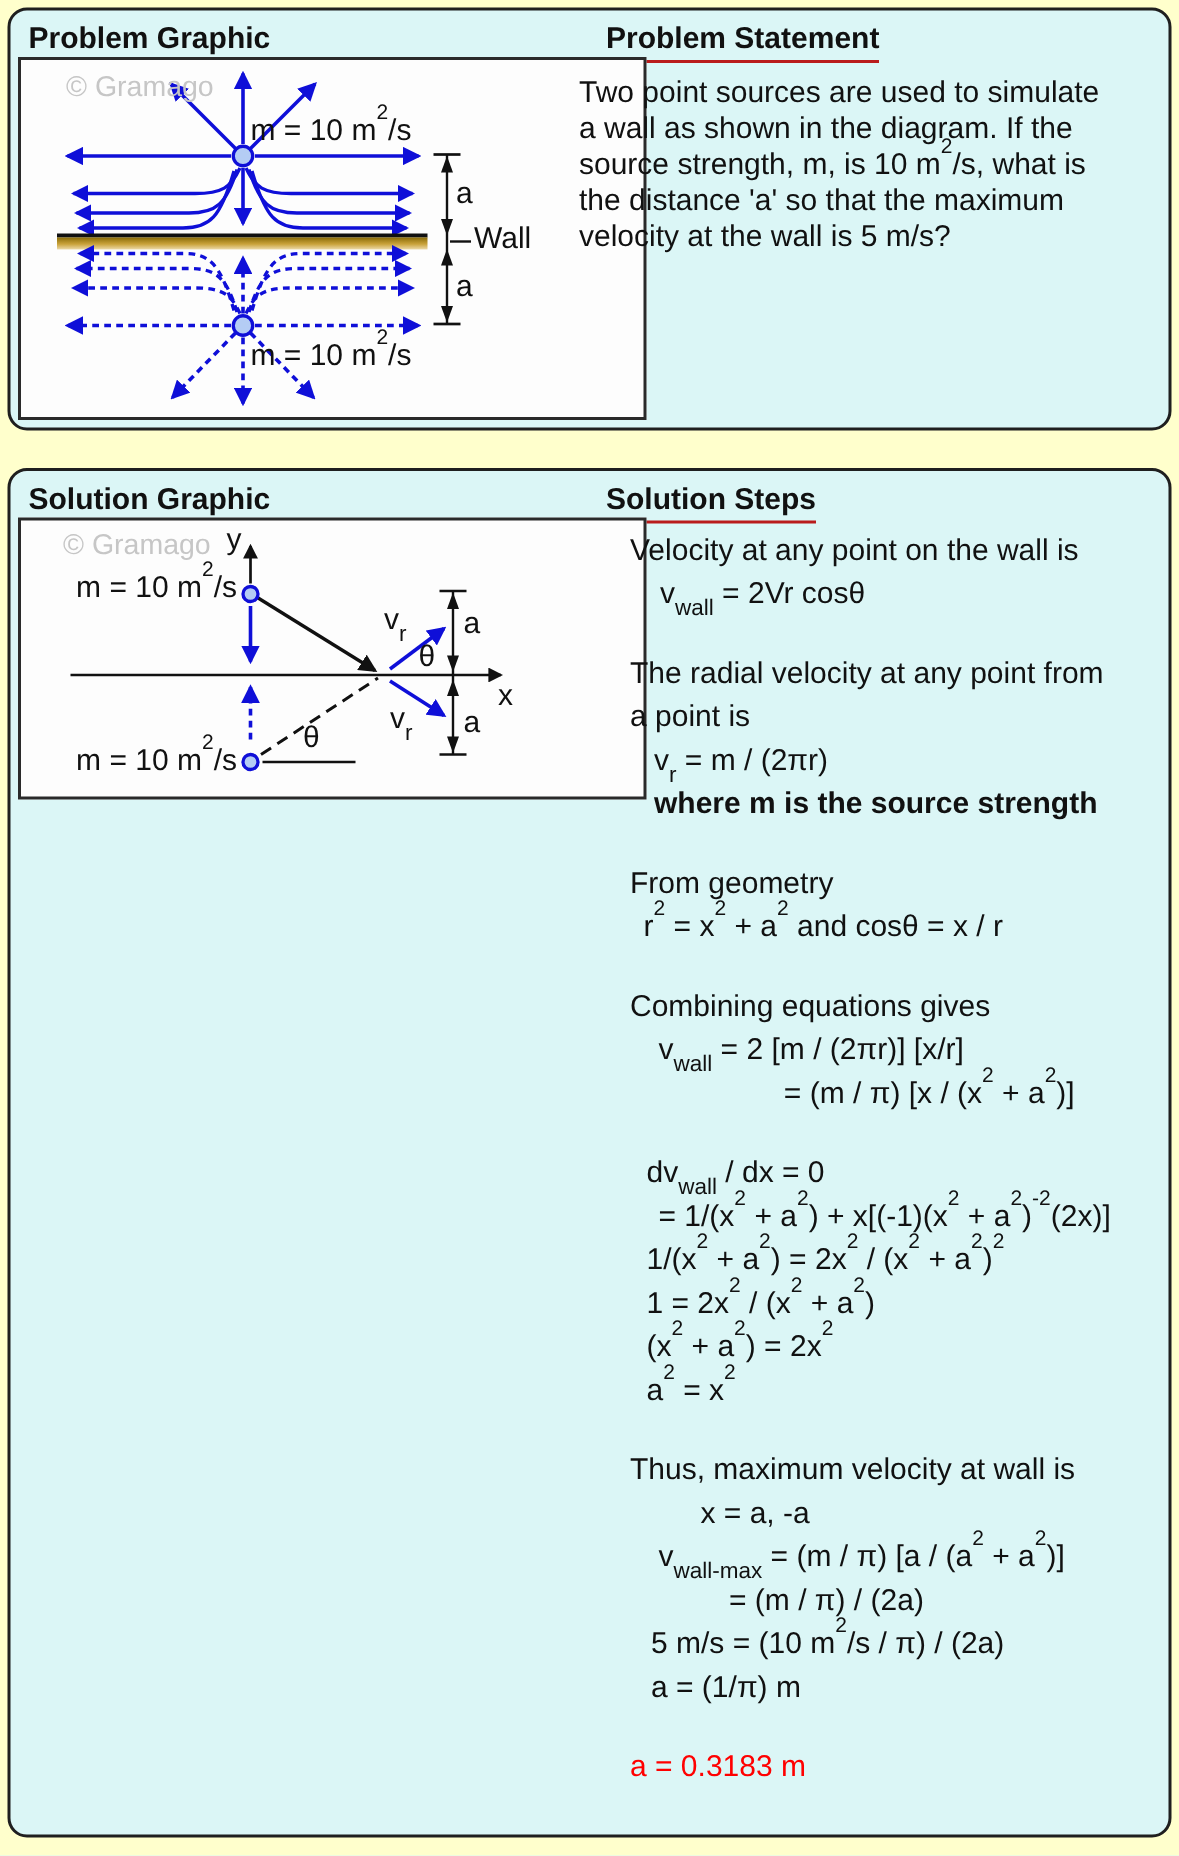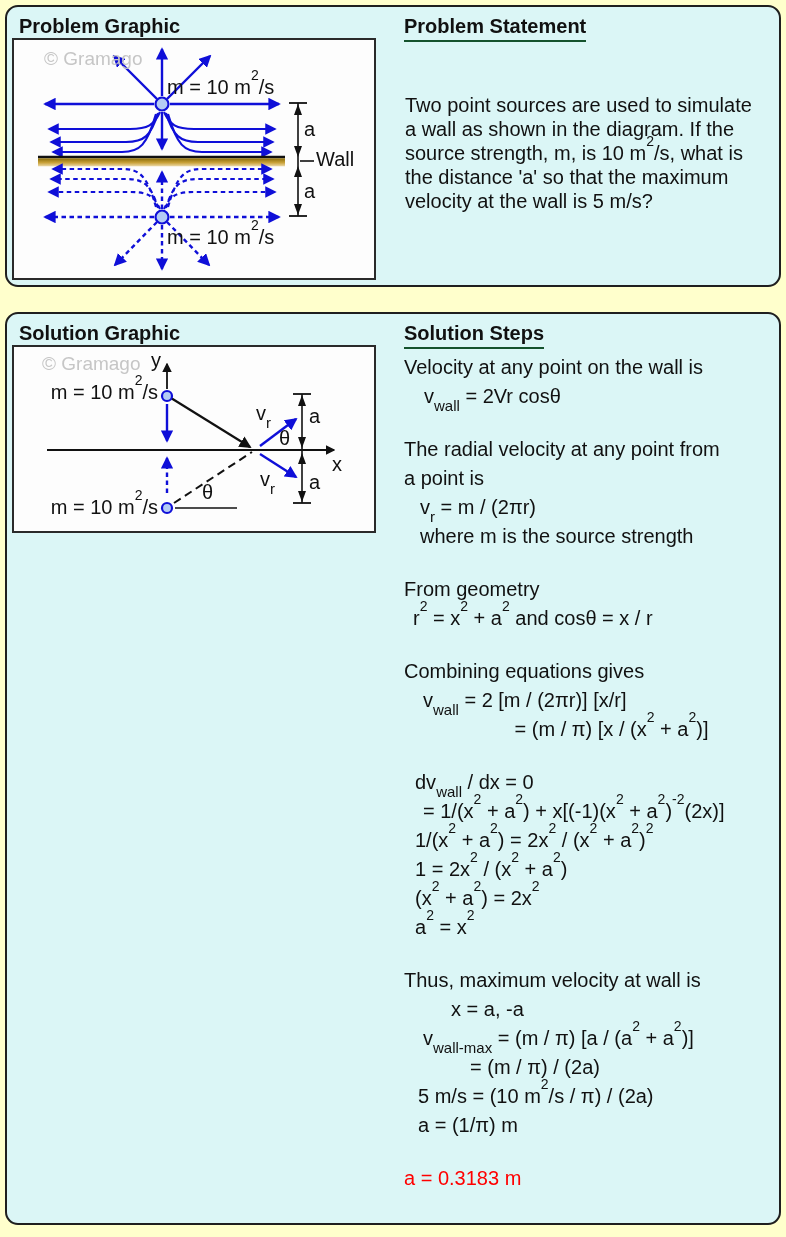--- a/index.html
+++ b/index.html
@@ -23,41 +23,41 @@
     border-radius:13px;
   }
   #problem-panel{top:5px; height:282px;padding-left:16px;}
   #solution-panel{top:312px; height:913px;}
   .panel-title{
     position:absolute; font-size:20px; font-weight:bold; line-height:24px;
     white-space:nowrap;
   }
   .title-left{left:12px; top:7px;}
   .title-right{left:397px; top:7px;}
-  .underlined{border-bottom:2px solid #14532d; padding-bottom:2px;}
+  .underlined{border-bottom:2px solid #b91c1c; padding-bottom:2px;}
   .diagram-box{
-    position:absolute; left:5px; top:31px; width:364px;
+    position:absolute; left:5px; top:31px; width:419px;
     background:var(--diagram_bg);
     border:2px solid #2A2A2A;
   }
   #problem-diagram{height:242px;}
   #solution-diagram{height:188px;}
   .diagram-box svg{position:absolute; left:0; top:0;}
   .dlabel{
     position:absolute; font-size:20px; line-height:22px; white-space:nowrap;
   }
   .watermark{color:var(--watermark_gray); font-size:19px;}
   .right-align{text-align:right;}
   sup,sub{font-size:14px; line-height:0; position:relative;}
   sup{top:-0.42em;}
   sub{top:0.18em; font-size:15px;}
-  .statement{position:absolute; left:398px; top:43px; width:372px;margin-top:43px;}
+  .statement{position:absolute; left:379px; top:43px; width:372px;}
   .stmt-line{font-size:20px; height:24px; line-height:24px; white-space:nowrap;}
   .steps{position:absolute; left:397px; top:39px; width:376px;}
-  .step-line{font-size:20px; height:29px; line-height:29px; white-space:nowrap;}
+  .step-line{font-size:20px; height:29px; line-height:29px; white-space:nowrap;margin-left:16px;}
   .blank{height:24px;}
   .answer{color:var(--answer_red);}
   
   .k{stroke:#111; fill:none;}
   .b{stroke:var(--arrow_blue); fill:none;}
 </style>
 </head>
 <body>
 
 <section class="panel" id="problem-panel">
@@ -208,21 +208,21 @@
     <div class="dlabel right-align" style="left:30px; top:149px; width:114px;">m = 10 m<sup>2</sup>/s</div>
   </div>
 
   <div class="steps" id="steps-lines">
       <div class="step-line" style="padding-left: 0px;">Velocity at any point on the wall is</div>
       <div class="step-line" style="padding-left: 20px;">v<sub>wall</sub> = 2Vr cosθ</div>
       <div class="blank"></div>
       <div class="step-line" style="padding-left: 0px;">The radial velocity at any point from</div>
       <div class="step-line" style="padding-left: 0px;">a point is</div>
       <div class="step-line" style="padding-left: 16px;">v<sub>r</sub> = m / (2πr)</div>
-      <div class="step-line" style="padding-left: 16px;">where m is the source strength</div>
+      <div class="step-line" style="padding-left: 16px; font-weight: bold;">where m is the source strength</div>
       <div class="blank"></div>
       <div class="step-line" style="padding-left: 0px;">From geometry</div>
       <div class="step-line" style="padding-left: 9px;">r<sup>2</sup> = x<sup>2</sup> + a<sup>2</sup>  and  cosθ = x / r</div>
       <div class="blank"></div>
       <div class="step-line" style="padding-left: 0px;">Combining equations gives</div>
       <div class="step-line" style="padding-left: 19px;">v<sub>wall</sub> = 2 [m / (2πr)] [x/r]</div>
       <div class="step-line" style="padding-left: 39px; text-align: center;">= (m / π) [x / (x<sup>2</sup> + a<sup>2</sup>)]</div>
       <div class="blank"></div>
       <div class="step-line" style="padding-left: 11px;">dv<sub>wall</sub> / dx = 0</div>
       <div class="step-line" style="padding-left: 19px;">= 1/(x<sup>2</sup> + a<sup>2</sup>) + x[(-1)(x<sup>2</sup> + a<sup>2</sup>)<sup>-2</sup>(2x)]</div>

